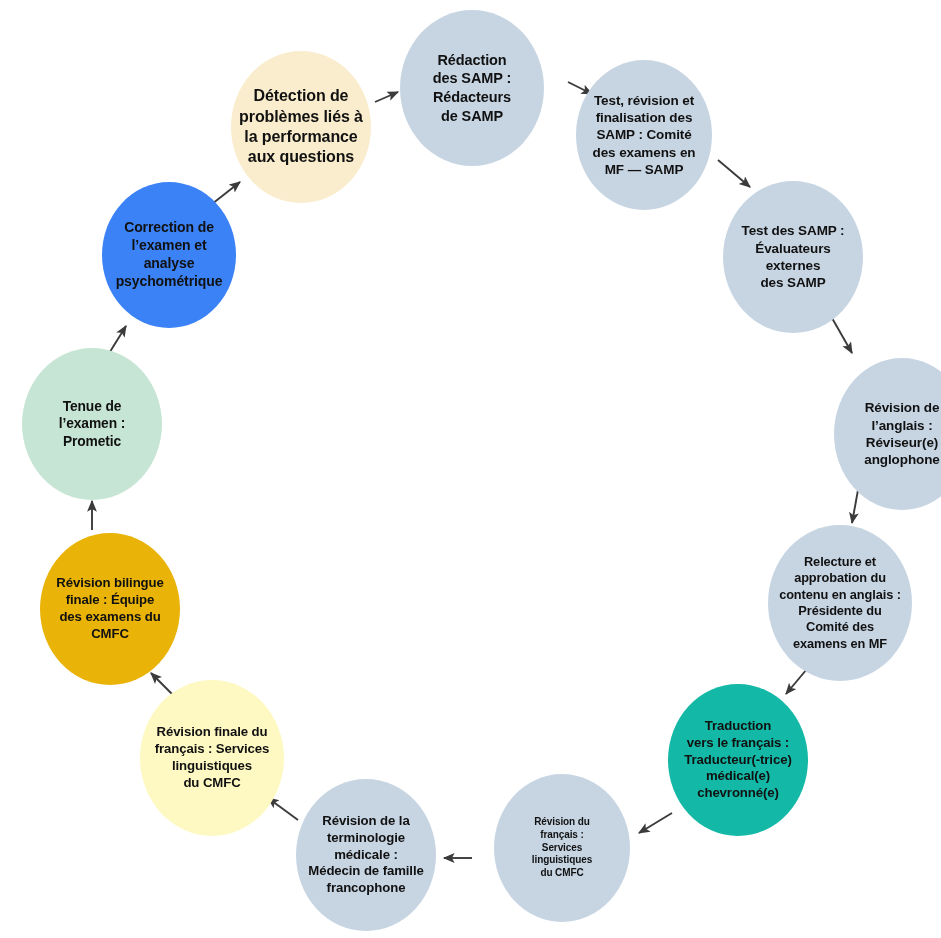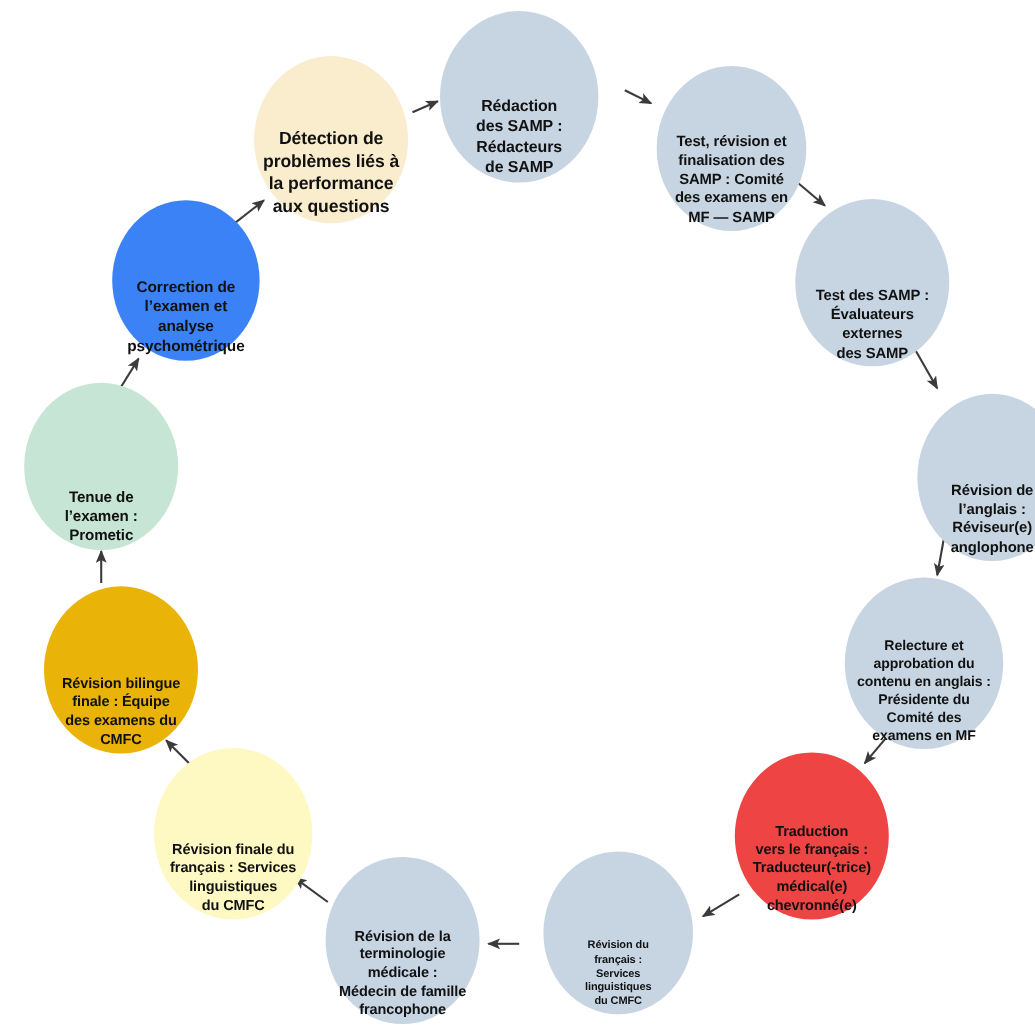--- a/index.html
+++ b/index.html
@@ -23,21 +23,21 @@
     left: 0;
     top: 0;
     width: 941px;
     height: 938px;
     pointer-events: none;
   }
   .node {
     position: absolute;
     border-radius: 50%;
     display: flex;
-    align-items: flex-end;
+    align-items: center;
     justify-content: center;
     text-align: center;
     color: #111111;
     font-weight: 700;
     line-height: 1.28;
     letter-spacing: -0.1px;
     padding: 4px;
     z-index: 2;
   }
   .node .node-label {
@@ -74,21 +74,21 @@
       </g>
   </svg>
 
   <div id="node-layer">
       <div class="node" style="left: 400px; top: 10px; width: 144px; height: 156px; background: rgb(199, 213, 227); font-size: 14.5px;">
         <span class="node-label">Rédaction
 des SAMP :
 Rédacteurs
 de SAMP</span>
       </div>
-      <div class="node" style="left: 597px; top: 60px; width: 136px; height: 150px; background: rgb(199, 213, 227); font-size: 13.5px;">
+      <div class="node" style="left: 576px; top: 60px; width: 136px; height: 150px; background: rgb(199, 213, 227); font-size: 13.5px;">
         <span class="node-label">Test, révision et
 finalisation des
 SAMP : Comité
 des examens en
 MF — SAMP</span>
       </div>
       <div class="node" style="left: 723px; top: 181px; width: 140px; height: 152px; background: rgb(199, 213, 227); font-size: 13.5px;">
         <span class="node-label">Test des SAMP :
 Évaluateurs
 externes
@@ -101,21 +101,21 @@
 anglophone</span>
       </div>
       <div class="node" style="left: 768px; top: 525px; width: 144px; height: 156px; background: rgb(199, 213, 227); font-size: 12.8px;">
         <span class="node-label">Relecture et
 approbation du
 contenu en anglais :
 Présidente du
 Comité des
 examens en MF</span>
       </div>
-      <div class="node" style="left: 668px; top: 684px; width: 140px; height: 152px; background: #ef4444; font-size: 13.2px;">
+      <div class="node" style="left: 668px; top: 684px; width: 140px; height: 152px; background: #14b8a6; font-size: 13.2px;">
         <span class="node-label">Traduction
 vers le français :
 Traducteur(-trice)
 médical(e)
 chevronné(e)</span>
       </div>
       <div class="node" style="left: 494px; top: 774px; width: 136px; height: 148px; background: rgb(199, 213, 227); font-size: 10px;">
         <span class="node-label">Révision du
 français :
 Services

